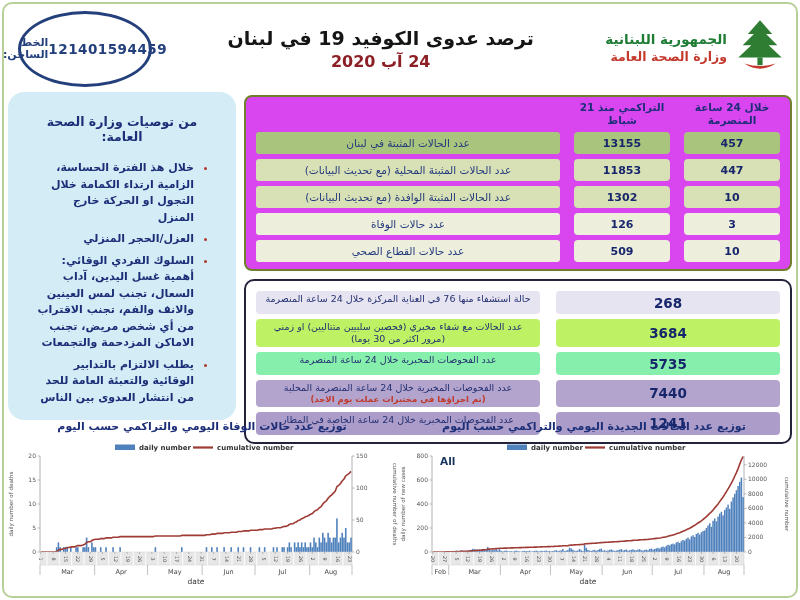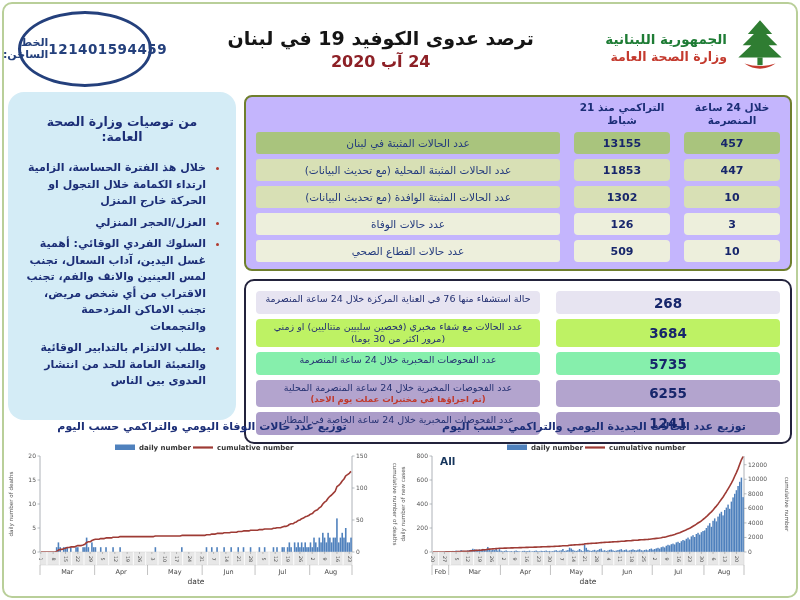--- a/index.html
+++ b/index.html
@@ -17,32 +17,32 @@
   .title-block{flex:1;text-align:center;padding-top:4px}
   h1{margin:0;font-size:19px;color:#151515;font-weight:bold}
   .date{font-size:16px;color:#8d2026;font-weight:bold;margin-top:3px}
   .ministry{display:flex;align-items:center;gap:7px;flex:none;margin-right:4px}
   .ministry-text{text-align:right}
   .m1{color:#1e7c35;font-size:13.5px;font-weight:bold;letter-spacing:.5px}
   .m2{color:#c43a2e;font-size:12.5px;font-weight:bold;margin-top:2px;letter-spacing:.5px}
 
   
   .main{position:absolute;top:92px;left:8px;right:8px;height:328px;display:flex;gap:8px;}
-  .sidebar{width:228px;flex:none;background:#d4ecf6;border-radius:16px;padding:16px 12px;
+  .sidebar{width:228px;flex:none;background:#d4ecf6;border-radius:16px;padding:16px 24px;
            box-sizing:border-box;color:#1c2e77;}
   .sb-title{font-size:12.5px;font-weight:bold;text-align:center;margin:6px 4px 16px;}
   .sidebar ul{margin:0;padding:0 18px 0 4px;font-size:11px;font-weight:600;line-height:1.5;text-align:right;}
   .sidebar li{margin-bottom:5px}
   .sidebar li::marker{color:#b03a2e}
 
   .content{flex:1;display:flex;flex-direction:column;}
   .green-topbar{height:5px;background:#c2d49c;border-radius:3px;margin:0 2px 3px;}
   .purple-topbar{height:5px;background:#b7a9d1;border-radius:3px;margin:5px 2px 3px;}
 
-  .green-panel{background:#c4b5fd;border:2px solid #6f7f2d;border-radius:8px;
+  .green-panel{background:#d946ef;border:2px solid #6f7f2d;border-radius:8px;
                padding:4px 10px 7px;box-sizing:border-box;}
   .g-head{display:flex;gap:14px;align-items:flex-end;margin-bottom:2px;}
   .g-spacer{flex:1}
   .g-col{width:96px;flex:none;text-align:center;color:#1c2e77;font-weight:bold;
          font-size:10.5px;line-height:1.25;}
   .g-row{display:flex;gap:14px;margin-top:5px;}
   .g-label{flex:1;border-radius:3px;display:flex;align-items:center;justify-content:center;
            font-size:10.5px;color:#233a7d;padding:2px 8px;min-height:22px;box-sizing:border-box;text-align:center;}
   .g-val{width:96px;flex:none;border-radius:4px;display:flex;align-items:center;justify-content:center;
          font-size:11px;font-weight:bold;color:#17266b;min-height:22px;}
@@ -167,21 +167,21 @@
               <div class="p-label tone-p2" dir="rtl">
                 <span>عدد الفحوصات المخبرية خلال 24 ساعة المنصرمة</span>
               </div>
               <div class="p-val tone-p2">5735</div>
             </div>
             <div class="p-row">
               <div class="p-label tone-p3" dir="rtl">
                 <span>عدد الفحوصات المخبرية خلال 24 ساعة المنصرمة المحلية</span>
                 <span class="red-note" dir="rtl">(تم اجراؤها في مختبرات عملت يوم الاحد)</span>
               </div>
-              <div class="p-val tone-p3">6255</div>
+              <div class="p-val tone-p3">7440</div>
             </div>
             <div class="p-row">
               <div class="p-label tone-p4" dir="rtl">
                 <span>عدد الفحوصات المخبرية خلال 24 ساعة الخاصة في المطار</span>
               </div>
               <div class="p-val tone-p4">1241</div>
             </div>
           </div>
       </div>
     </section>

